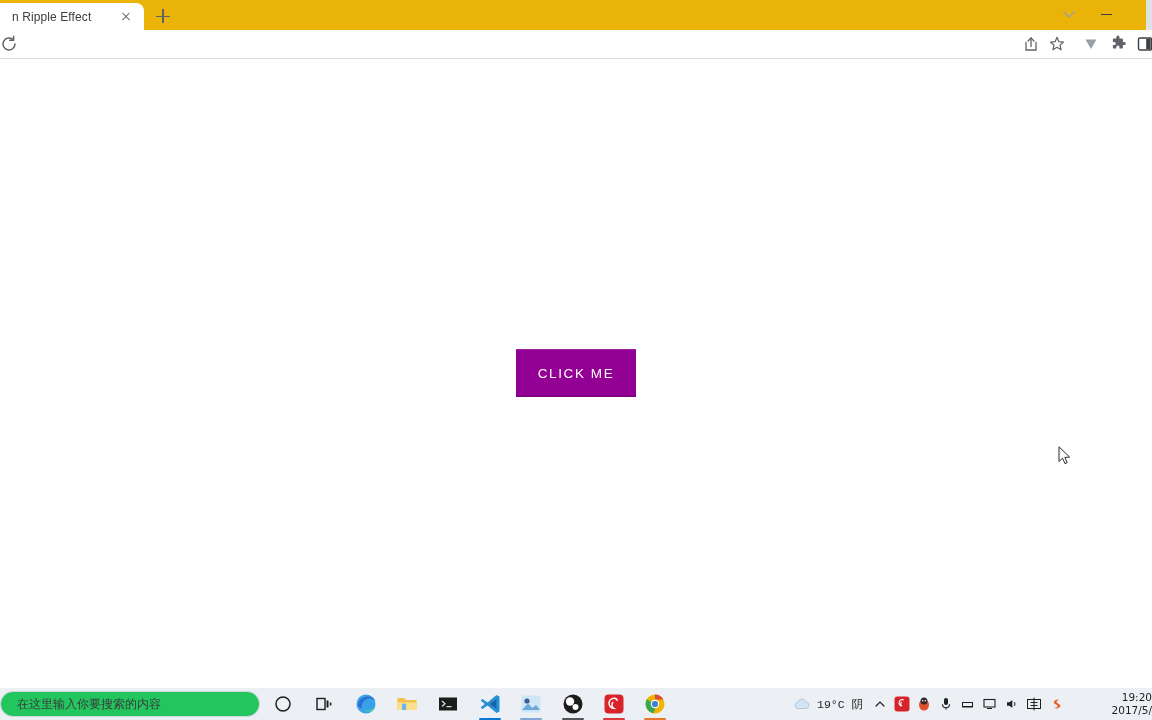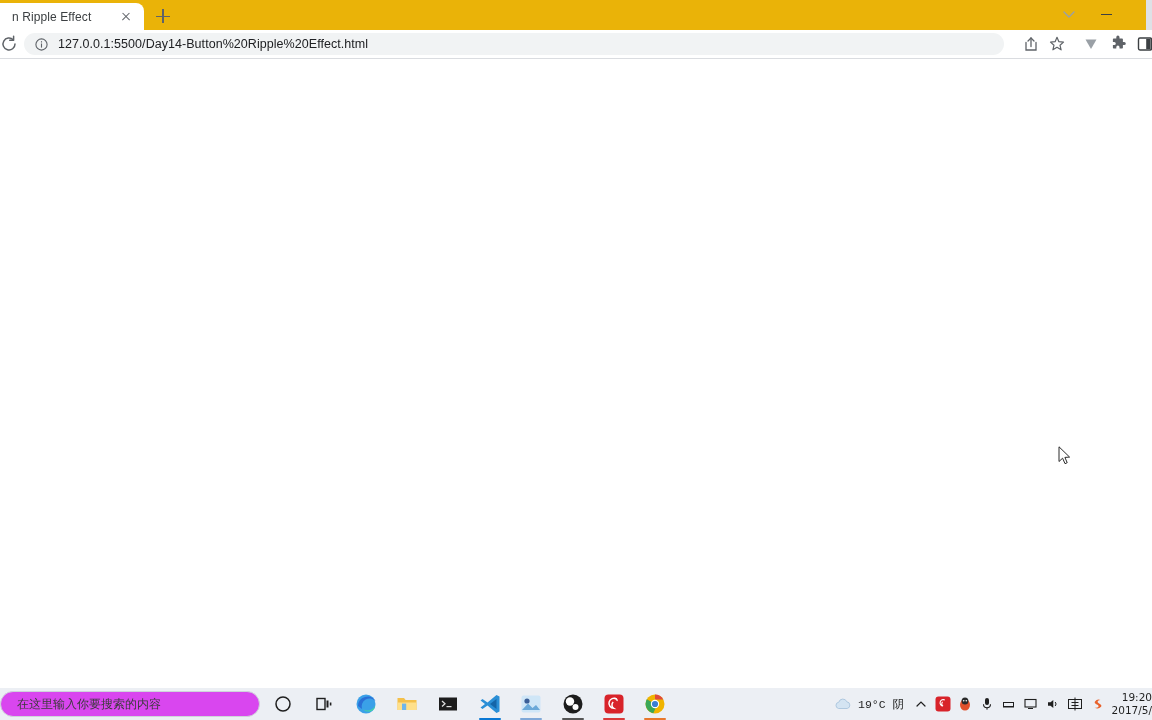--- a/index.html
+++ b/index.html
@@ -214,21 +214,21 @@
     align-items: center;
   }
   #start-button {
     width: 0px; height: 32px;
     flex: 0 0 0px;
   }
   #taskbar-search {
     position: absolute;
     left: 0px; top: 3px;
     width: 260px; height: 26px;
-    background: #d946ef;
+    background: #22c55e;
     border: 1px solid #cfd4da;
     border-radius: 13px;
     display: flex;
     align-items: center;
     box-sizing: border-box;
     padding-left: 16px;
   }
   #taskbar-search-text {
     font-size: 12px;
     color: #3b3b3b;
@@ -288,20 +288,21 @@
     flex-direction: column;
     justify-content: center;
     align-items: flex-end;
     font-size: 10.5px;
     line-height: 13px;
     color: #1f1f1f;
     padding-right: 0px;
     width: 44px;
     overflow: hidden;
     font-family: "DejaVu Sans", sans-serif;
+    margin-left: 41px;
   }
   .tray-icon-btn {
     width: 22px; height: 32px;
     display: flex;
     align-items: center;
     justify-content: center;
   }
 </style>
 </head>
 <body>
@@ -329,30 +330,20 @@
 
   <div id="toolbar">
 
     <div id="reload-button">
       <svg width="22" height="22" viewBox="0 0 22 22">
         <path d="M17 11 A6 6 0 1 1 15.2 6.7" fill="none" stroke="#5f6368" stroke-width="1.5" stroke-linecap="round"></path>
         <path d="M15.6 3.3 L15.6 7.2 L11.7 7.2" fill="none" stroke="#5f6368" stroke-width="1.5" stroke-linecap="round" stroke-linejoin="round"></path>
       </svg>
     </div>
 
-    <div id="omnibox">
-      <span id="site-info-icon">
-        <svg width="15" height="15" viewBox="0 0 15 15">
-          <circle cx="7.5" cy="7.5" r="5.6" fill="none" stroke="#5f6368" stroke-width="1.1"></circle>
-          <rect x="6.95" y="6.5" width="1.1" height="4.1" fill="#5f6368"></rect>
-          <rect x="6.95" y="4.2" width="1.1" height="1.3" fill="#5f6368"></rect>
-        </svg>
-      </span>
-      <span id="omnibox-url" title="127.0.0.1:5500/Day14-Button%20Ripple%20Effect.html">127.0.0.1:5500/Day14-Button%20Ripple%20Effect.html</span>
-    </div>
 
     <div class="tb-icon" id="share-icon-btn">
       <svg width="22" height="22" viewBox="0 0 22 22">
         <path d="M6 9.5 L6 17 L16 17 L16 9.5" fill="none" stroke="#5f6368" stroke-width="1.3" stroke-linecap="round"></path>
         <path d="M11 13.5 L11 5" fill="none" stroke="#5f6368" stroke-width="1.3" stroke-linecap="round"></path>
         <path d="M8 8 L11 5 L14 8" fill="none" stroke="#5f6368" stroke-width="1.3" stroke-linecap="round" stroke-linejoin="round"></path>
       </svg>
     </div>
 
     <div class="tb-icon" id="bookmark-icon-btn">
@@ -376,20 +367,21 @@
     <div class="tb-icon" id="sidepanel-icon-btn">
       <svg width="22" height="22" viewBox="0 0 22 22">
         <rect x="4.5" y="5" width="13" height="12" rx="1.4" fill="none" stroke="#3c4043" stroke-width="1.4"></rect>
         <rect x="12.2" y="5.9" width="4.4" height="10.2" fill="#3c4043"></rect>
       </svg>
     </div>
   </div>
 
   <div id="page-viewport" style="background: rgb(255, 255, 255);">
 
+    <button id="ripple-button" style="background: rgb(147, 0, 148); color: rgb(255, 255, 255);">Click Me</button>
 
     <svg id="mouse-cursor" viewBox="0 0 14 20" style="left: 1058px; top: 387px;">
       <path d="M1 0.8 L1 15.5 L4.6 12.2 L7 17.7 L9.2 16.7 L6.9 11.4 L11.6 11.1 Z" fill="#ffffff" stroke="#2b2b2b" stroke-width="1"></path>
     </svg>
   </div>
 
 </div>
 
 <div id="taskbar" style="background: rgb(236, 239, 244);">
 

